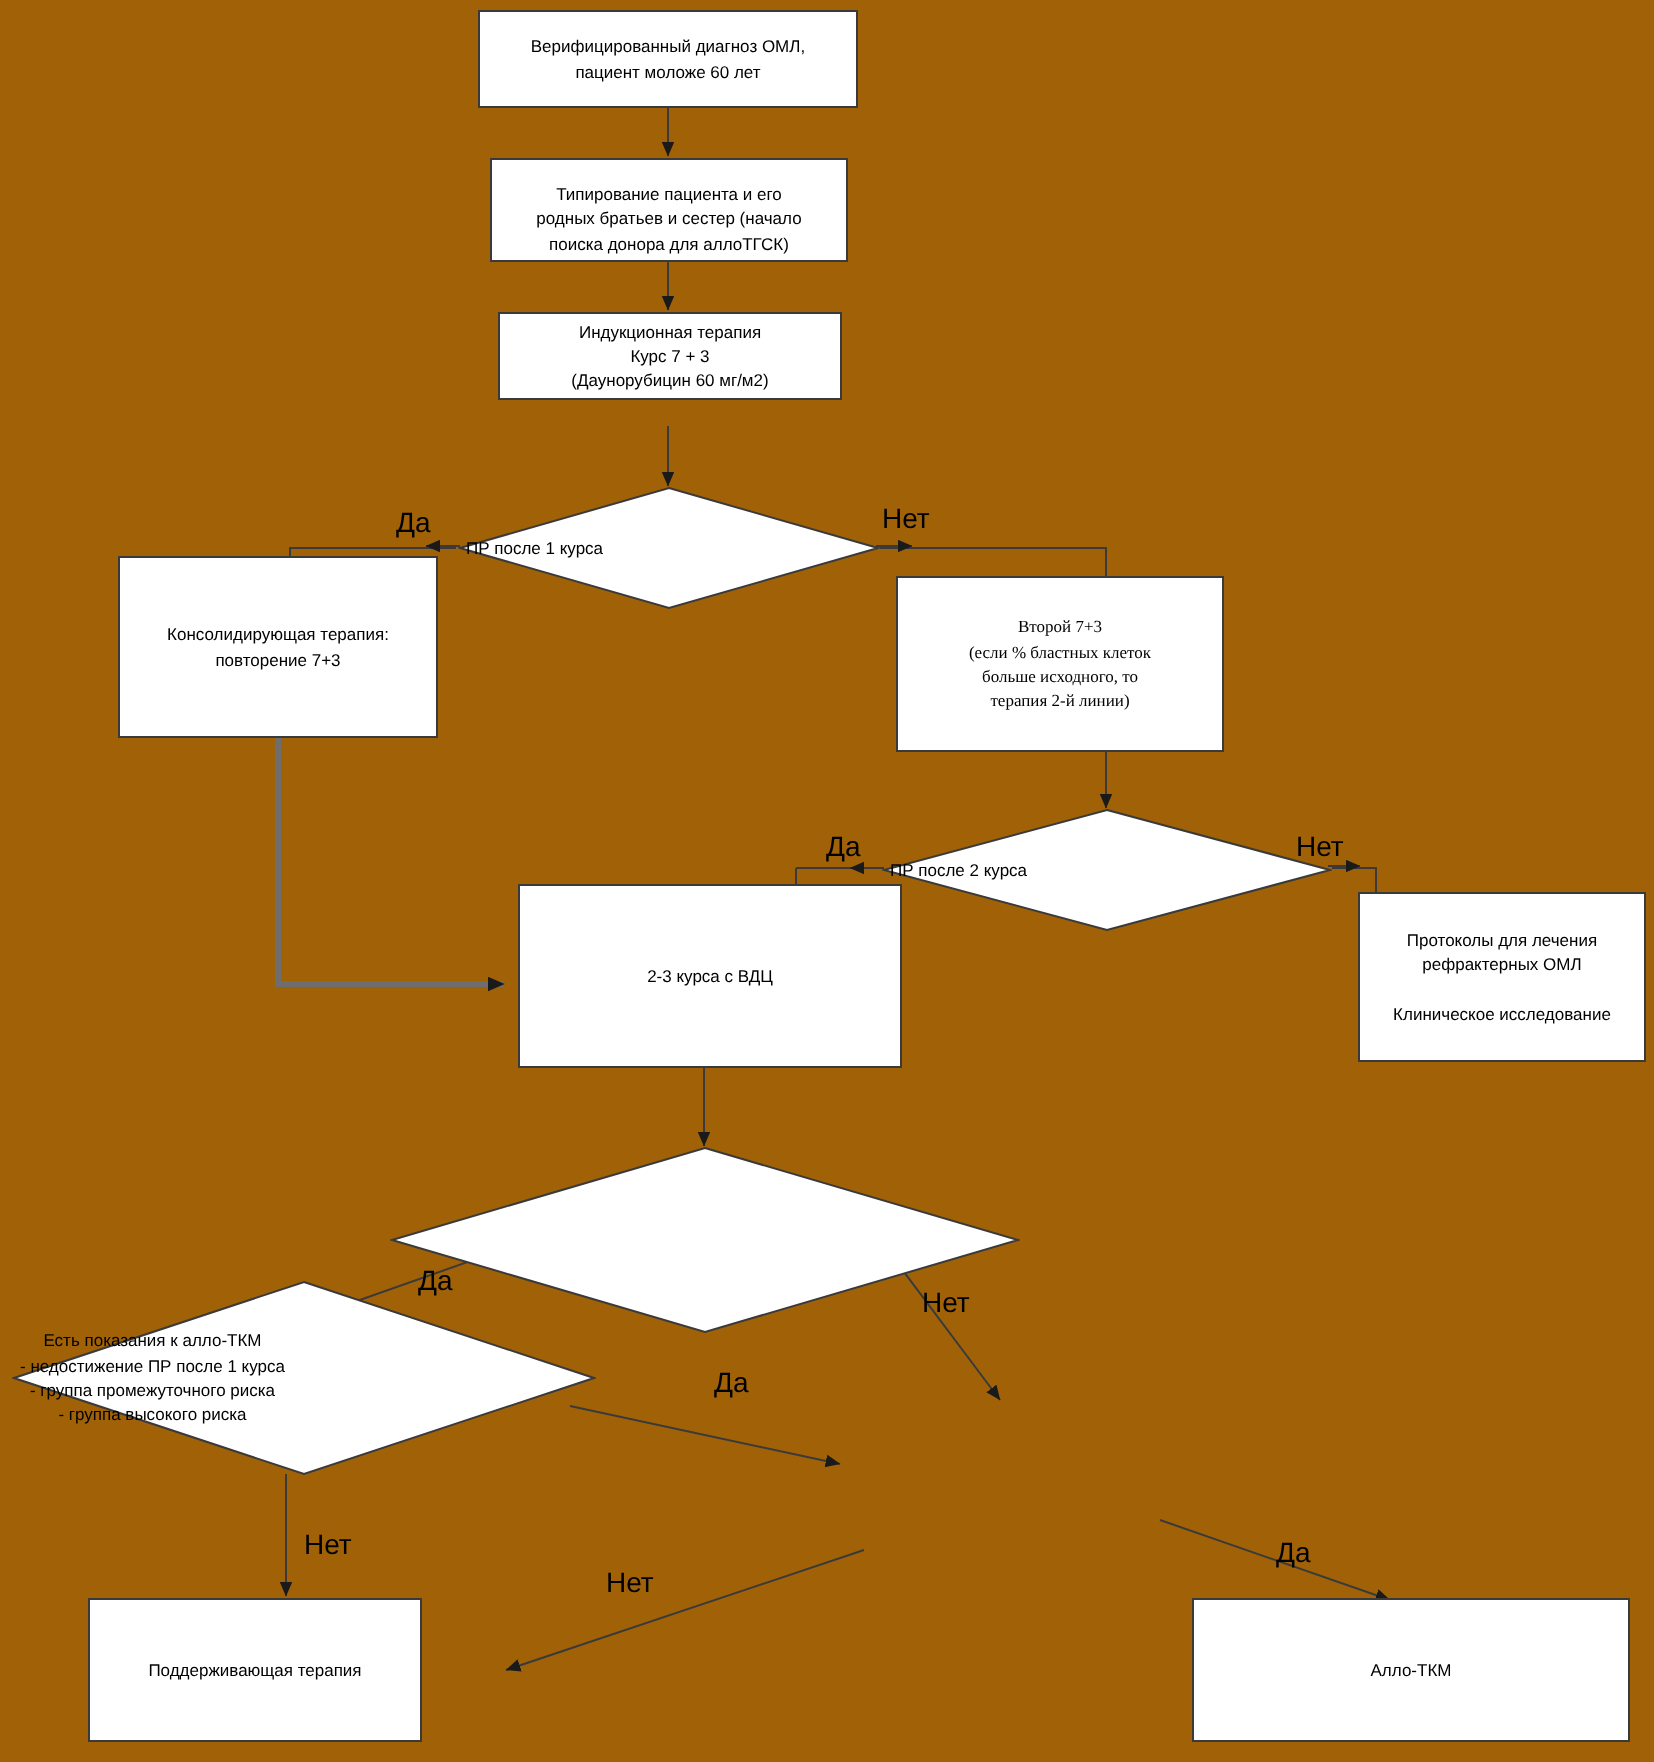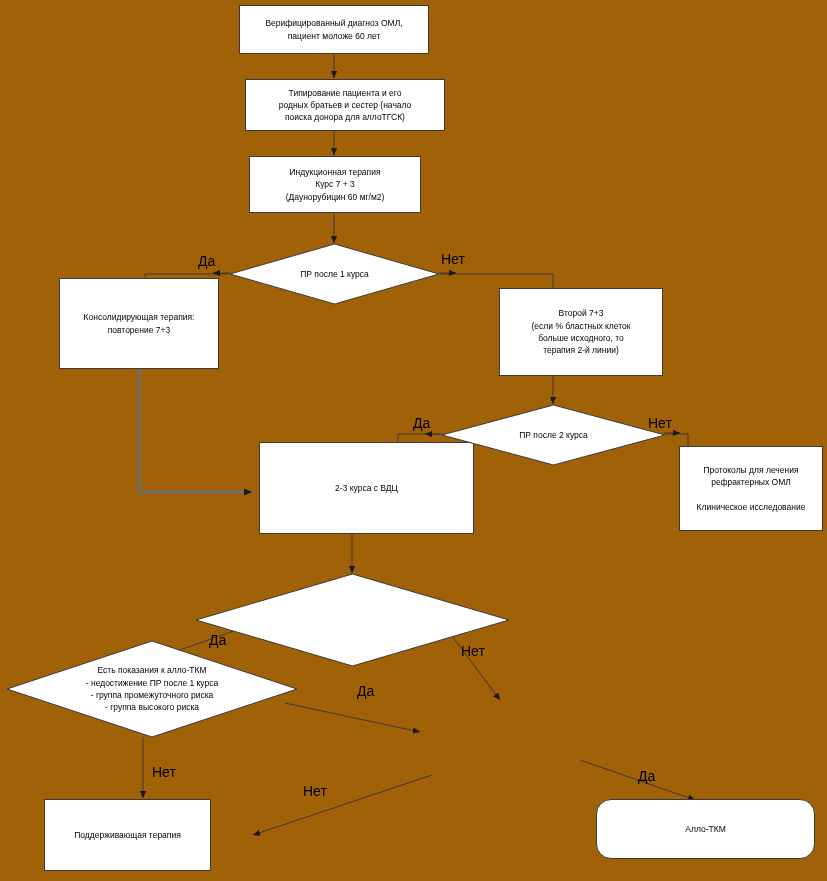--- a/index.html
+++ b/index.html
@@ -42,21 +42,20 @@
     padding: 2px 6px;
   }
   .box .txt {
     display: block;
     white-space: pre-line;
   }
   .diamond-wrap {
     position: absolute;
     display: flex;
     align-items: center;
-    justify-content: center;
   }
   .diamond-wrap svg {
     position: absolute;
     left: 0;
     top: 0;
   }
   .diamond-label {
     position: relative;
     z-index: 2;
     text-align: center;
@@ -125,60 +124,60 @@
     <path d="M432,775 L253,835" stroke="#3a3a3a" stroke-width="1" fill="none" marker-end="url(#arrow)"></path>
 
     <path d="M580,760 L695,800" stroke="#3a3a3a" stroke-width="1" fill="none" marker-end="url(#arrow)"></path>
   </svg>
 
   <div class="node box" style="left:239px; top:5px; width:190px; height:49px;">
     <span class="txt">Верифицированный диагноз ОМЛ,
 пациент моложе 60 лет</span>
   </div>
 
-  <div class="node box" style="left:245px; top:79px; width:200px; height:52px;">
+  <div class="node box" style="left:245px; top:79px; width:179px; height:52px;align-items:flex-end;">
     <span class="txt">Типирование пациента и его
 родных братьев и сестер (начало
 поиска донора для аллоТГСК)</span>
   </div>
 
-  <div class="node box" style="left:249px; top:156px; width:172px; height:57px;">
+  <div class="node box" style="left:249px; top:156px; width:172px; height:44px;">
     <span class="txt">Индукционная терапия
 Курс 7 + 3
 (Даунорубицин 60 мг/м2)</span>
   </div>
 
   <div class="node box" style="left:59px; top:278px; width:160px; height:91px;">
     <span class="txt">Консолидирующая терапия:
 повторение 7+3</span>
   </div>
 
-  <div class="node box" style="left:499px; top:288px; width:164px; height:88px;">
+  <div class="node box" style="left:448px; top:288px; width:164px; height:88px;font-family:Liberation Serif, serif;">
     <span class="txt">Второй 7+3
 (если % бластных клеток
 больше исходного, то
 терапия 2-й линии)</span>
   </div>
 
-  <div class="node box" style="left:259px; top:442px; width:215px; height:92px;">
+  <div class="node box" style="left:259px; top:442px; width:192px; height:92px;">
     <span class="txt">2-3 курса с ВДЦ</span>
   </div>
 
   <div class="node box" style="left:679px; top:446px; width:144px; height:85px;">
     <span class="txt">Протоколы для лечения
 рефрактерных ОМЛ
 
 Клиническое исследование</span>
   </div>
 
   <div class="node box" style="left:44px; top:799px; width:167px; height:72px;">
     <span class="txt">Поддерживающая терапия</span>
   </div>
 
-  <div class="node box" style="left:596px; top:799px; width:219px; height:60px;border-radius:15px;">
+  <div class="node box" style="left:596px; top:799px; width:219px; height:72px;">
     <span class="txt">Алло-ТКМ</span>
   </div>
 
   <div class="diamond-wrap" style="left:229px; top:243px; width:211px; height:62px;">
     <svg width="211" height="62" viewBox="0 0 211 62">
       <polygon points="105.5,1 210,31 105.5,61 1,31" fill="#ffffff" stroke="#3a3a3a" stroke-width="1"></polygon>
     </svg>
     <div class="diamond-label">ПР после 1 курса</div>
   </div>
 

